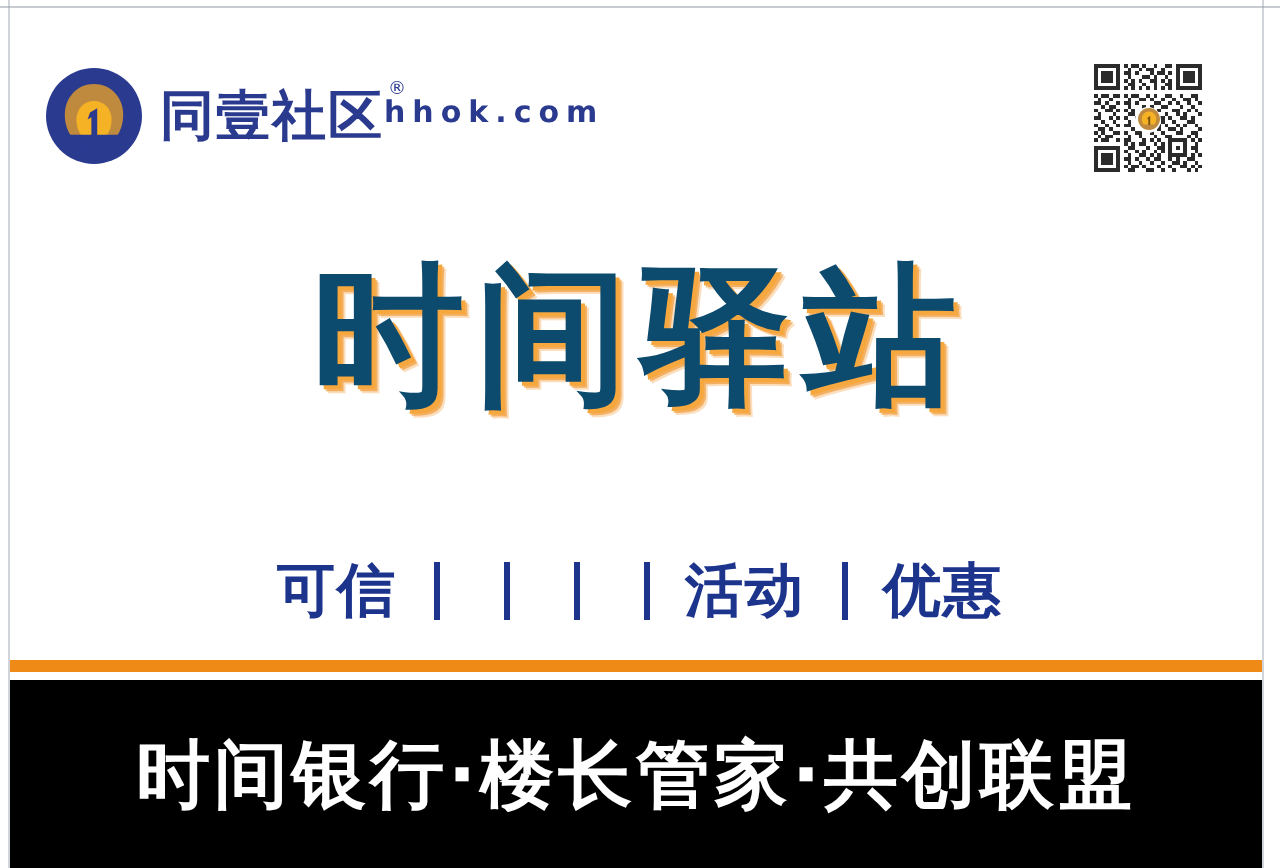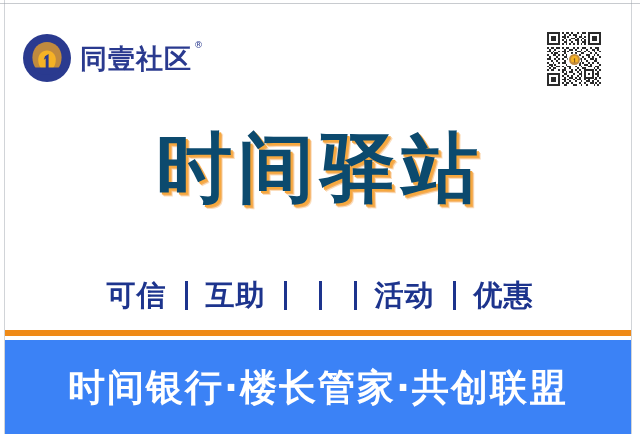--- a/index.html
+++ b/index.html
@@ -158,21 +158,21 @@
     width: 626px;
     height: 6px;
     background: #ef8a16;
   }
   .banner {
     position: absolute;
     left: 5px;
     top: 340px;
     width: 626px;
     height: 94px;
-    background: #3b82f6;
+    background: #000000;
     display: flex;
     align-items: center;
     justify-content: center;
   }
   .banner-text {
     color: #ffffff;
     font-size: 37px;
     font-weight: 700;
     letter-spacing: 2px;
     line-height: 1;
@@ -199,20 +199,21 @@
         <path d="M23 23.2l3.6-2.1v14.7h-2.9V25.6l-1.9 1.1z" fill="#2a3a8f"></path>
         <path d="M10.6 34.4h28.8c-2.6 4.4-7.6 7.4-14.4 7.4s-11.8-3-14.4-7.4z" fill="#2a3a8f"></path>
       </svg>
     </span>
 
     <span class="logo-wordmark">
       <span class="logo-cn">
         <span>同壹社区</span>
         <span class="logo-reg">®</span>
       </span>
+      <span class="logo-domain">hhok.com</span>
     </span>
   </div>
 
   <div class="qr-wrap">
     <svg viewBox="0 0 29 29" width="54" height="54" shape-rendering="crispEdges" aria-hidden="true">
       <rect width="29" height="29" fill="#ffffff"></rect>
       <g fill="#2b2b2b">
 
         <rect x="0" y="0" width="7" height="1"></rect>
           <rect x="0" y="6" width="7" height="1"></rect>
@@ -451,21 +452,20 @@
         <path d="M6.3 6.1l1.4-.8v5.2h-1.1V7l-.6.3z" fill="#7a4f12"></path>
       </svg>
     </span>
   </div>
 
   <div class="headline">时间驿站</div>
 
   <div class="keywords">
     <span class="kw">可信</span>
     <span class="kw-sep"></span>
-    <span class="kw">互助</span>
     <span class="kw-sep"></span>
     <span class="kw-sep"></span>
     <span class="kw-sep"></span>
     <span class="kw">活动</span>
     <span class="kw-sep"></span>
     <span class="kw">优惠</span>
   </div>
 
   <div class="orange-rule"></div>
 

